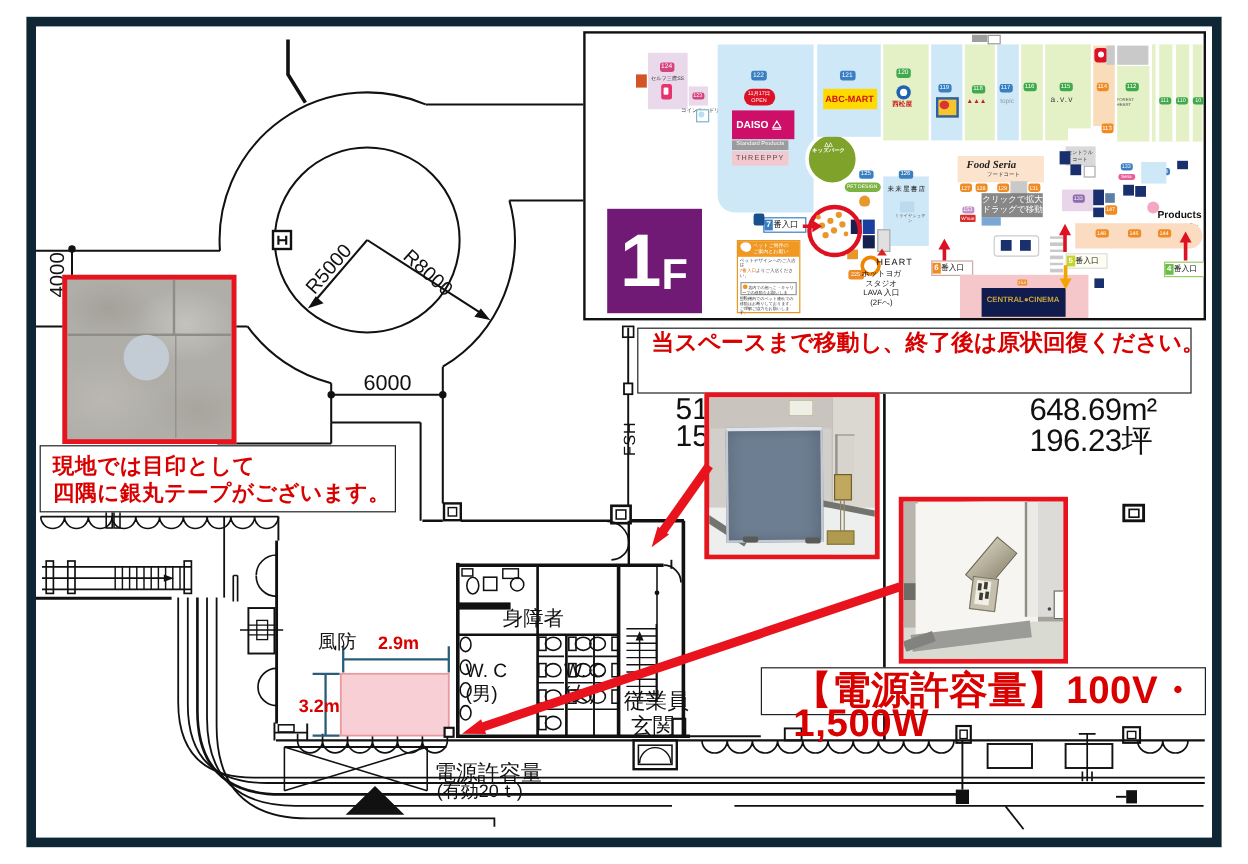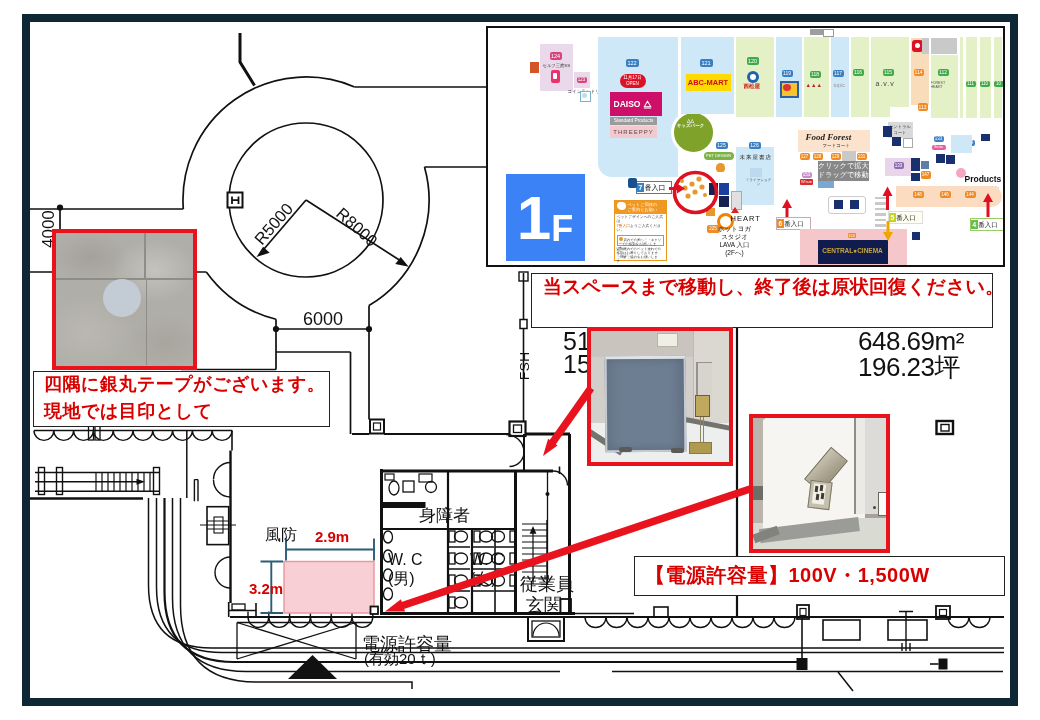--- a/index.html
+++ b/index.html
@@ -203,28 +203,28 @@
 <div class="abs" style="left:419px;top:504px;font-size:17px;color:#111">身障者</div>
 <div class="abs" style="left:388px;top:551px;font-size:16px;color:#111;line-height:18.5px">W. C<br>(男)</div>
 <div class="abs" style="left:470px;top:551px;font-size:16px;color:#111;line-height:18.5px">W. C<br>(女)</div>
 <div class="abs" style="left:520px;top:574px;font-size:18px;color:#111;line-height:21px">従業員<br><span style="margin-left:6px">玄関</span></div>
 <div class="abs" style="left:362px;top:632px;font-size:18px;color:#111">電源許容量</div>
 <div class="abs" style="left:364px;top:650px;font-size:15px;color:#111">(有効20ｔ)</div>
 <div class="abs rtx" style="left:315px;top:528px;font-size:15px;">2.9m</div>
 <div class="abs rtx" style="left:249px;top:580px;font-size:15px;">3.2m</div>
 
 <div class="abs wbox" style="left:33px;top:371px;width:297px;height:56px">
+<div class="rtx" style="font-size:18px;line-height:21px;margin:6px 0 0 10px;letter-spacing:0.5px">現地では目印として</div>
 <div class="rtx" style="font-size:18px;line-height:21px;margin:2px 0 0 10px;letter-spacing:0.5px">四隅に銀丸テープがございます。</div>
-<div class="rtx" style="font-size:18px;line-height:21px;margin:6px 0 0 10px;letter-spacing:0.5px">現地では目印として</div>
 </div>
 <div class="abs wbox" style="left:531px;top:273px;width:462px;height:55px;white-space:nowrap">
 <div class="rtx" style="font-size:19px;line-height:23px;margin:1px 0 0 11px">当スペースまで移動し、終了後は原状回復ください。</div>
 </div>
 <div class="abs wbox" style="left:634px;top:556px;width:371px;height:40px">
-<div class="rtx" style="font-size:20px;line-height:27px;margin:5px 0 0 10px;letter-spacing:0.5px">【電源許容量】100V・1,500W</div>
+<div class="rtx" style="font-size:32px;line-height:27px;margin:5px 0 0 26px;letter-spacing:0.5px">【電源許容量】100V・1,500W</div>
 </div>
 
 <div class="abs" style="left:52px;top:229px;width:145px;height:141px;border:4.5px solid #e8131d;box-sizing:border-box;background:#b0aea8;overflow:hidden">
   <div class="abs" style="left:0;top:0;width:100%;height:100%;background:
     radial-gradient(55px 35px at 25% 18%, rgba(140,137,128,0.35), rgba(0,0,0,0) 70%),
     radial-gradient(60px 45px at 72% 28%, rgba(222,220,214,0.45), rgba(0,0,0,0) 70%),
     radial-gradient(70px 55px at 22% 75%, rgba(200,198,190,0.4), rgba(0,0,0,0) 70%),
     radial-gradient(55px 40px at 80% 82%, rgba(148,144,134,0.3), rgba(0,0,0,0) 70%),
     radial-gradient(40px 30px at 50% 55%, rgba(168,164,154,0.35), rgba(0,0,0,0) 70%)"></div>
   <div class="abs" style="left:0;top:45px;width:100%;height:1.8px;background:#8f8d87"></div>
@@ -375,21 +375,21 @@
   <div class="abs" style="left:248px;top:119px;width:38px;height:58px;background:#cfe8f7"></div>
   <div class="abs" style="left:228px;top:114px;width:12px;height:7px;background:#3a7fc1;border-radius:2px;color:#fff;font-size:5px;text-align:center;line-height:7px">125</div>
   <div class="abs" style="left:261px;top:114px;width:12px;height:7px;background:#3a7fc1;border-radius:2px;color:#fff;font-size:5px;text-align:center;line-height:7px">126</div>
   <div class="abs" style="left:216px;top:124px;width:30px;height:8px;background:#7cb342;border-radius:4px;color:#fff;font-size:4.2px;text-align:center;line-height:8px">PET DESIGN</div>
   <div class="abs" style="left:252px;top:126.5px;width:40px;font-size:5.5px;color:#222;letter-spacing:1px;white-space:nowrap">未来屋書店</div>
   <div class="abs" style="left:228px;top:135px;width:9px;height:9px;background:#e8972c;border-radius:50% 50% 40% 40%"></div>
   <div class="abs" style="left:262px;top:140px;width:12px;height:9px;background:#bcd9ee"></div>
   <div class="abs" style="left:258px;top:150px;width:26px;font-size:3.6px;color:#555;text-align:center">ミライヤショテン</div>
 
   <div class="abs" style="left:310px;top:102px;width:72px;height:22px;background:#fbe3ce"></div>
-  <div class="abs" style="left:318px;top:104px;width:60px;font-size:9px;color:#222;font-family:'Liberation Serif',serif;font-style:italic;font-weight:bold">Food Forest</div>
+  <div class="abs" style="left:318px;top:104px;width:60px;font-size:9px;color:#222;font-family:'Liberation Serif',serif;font-style:italic;font-weight:bold">Food Seria</div>
   <div class="abs" style="left:335px;top:115px;width:40px;font-size:4.5px;color:#333">フードコート</div>
 
   <div class="abs" style="left:312px;top:125px;width:10px;height:7px;background:#ef8b24;border-radius:2px;color:#fff;font-size:4.5px;text-align:center;line-height:7px">127</div>
   <div class="abs" style="left:325px;top:125px;width:10px;height:7px;background:#ef8b24;border-radius:2px;color:#fff;font-size:4.5px;text-align:center;line-height:7px">128</div>
   <div class="abs" style="left:343px;top:125px;width:10px;height:7px;background:#ef8b24;border-radius:2px;color:#fff;font-size:4.5px;text-align:center;line-height:7px">129</div>
   <div class="abs" style="left:369px;top:125px;width:10px;height:7px;background:#ef8b24;border-radius:2px;color:#fff;font-size:4.5px;text-align:center;line-height:7px">131</div>
   <div class="abs" style="left:354px;top:123px;width:14px;height:20px;background:#c9c9c9"></div>
   <div class="abs" style="left:314px;top:144px;width:10px;height:6.5px;background:#c490c9;border-radius:2px;color:#fff;font-size:4.5px;text-align:center;line-height:6.5px">153</div>
   <div class="abs" style="left:312.5px;top:151.5px;width:13px;height:6px;background:#d82c2c;border-radius:1px;color:#fff;font-size:4px;text-align:center;line-height:6px">W'sue</div>
   <div class="abs" style="left:330px;top:153.5px;width:16px;height:6.5px;background:#7aa7d4"></div>
@@ -415,21 +415,21 @@
   <div class="abs" style="left:493px;top:106px;width:9px;height:7px;background:#1a2f6e"></div>
 
   <div class="abs" style="left:477px;top:146px;width:45px;font-size:8.5px;color:#111;font-weight:bold">Products</div>
   <div class="abs" style="left:491px;top:157px;width:30px;font-size:4px;color:#333">レストラン</div>
 
   <div class="abs" style="left:408px;top:158px;width:106px;height:21px;background:#fbdcc1;border-radius:0 12px 12px 0"></div>
   <div class="abs" style="left:425px;top:163px;width:11px;height:7px;background:#ef8b24;border-radius:2px;color:#fff;font-size:4.5px;text-align:center;line-height:7px">148</div>
   <div class="abs" style="left:452px;top:163px;width:11px;height:7px;background:#ef8b24;border-radius:2px;color:#fff;font-size:4.5px;text-align:center;line-height:7px">146</div>
   <div class="abs" style="left:477px;top:163px;width:11px;height:7px;background:#ef8b24;border-radius:2px;color:#fff;font-size:4.5px;text-align:center;line-height:7px">144</div>
 
-  <div class="abs" style="left:18px;top:146px;width:79px;height:87px;background:#3b82f6;color:#fff;text-align:center">
+  <div class="abs" style="left:18px;top:146px;width:79px;height:87px;background:#701a75;color:#fff;text-align:center">
     <span style="font-size:62px;font-weight:bold;line-height:87px;vertical-align:top">1</span><span style="font-size:36px;font-weight:bold;line-height:110px;vertical-align:top">F</span>
   </div>
 
   <div class="abs" style="left:126px;top:172px;width:53px;height:61px;background:#fff;border:1.5px solid #e8971f;box-sizing:border-box">
     <div style="background:#f09822;height:13px;color:#fff;font-size:4.2px;line-height:5.6px;padding:1px 0 0 13px;box-sizing:border-box">ペットご同伴の<br>ご案内とお願い</div>
     <div style="font-size:3.8px;color:#334;padding:1px 2px;line-height:4.6px">ペットデザインへのご入店は<br><span style="color:#d60">7番入口</span>よりご入店ください。</div>
     <div style="margin:1px 2px;border:0.8px solid #999;height:11px;font-size:3.4px;line-height:4.1px;color:#333;padding:1px;box-sizing:border-box"><span style="background:#e8971f;display:inline-block;width:4px;height:4px;border-radius:50%"></span> 店内での抱っこ・キャリーでの移動をお願いします。</div>
     <div style="font-size:3.4px;color:#333;padding:0 2px;line-height:4.2px">監視機内でのペット連れでの移動はお断りしております。ご理解ご協力をお願いします。</div>
   </div>
   <div class="abs" style="left:129px;top:174px;width:7px;height:7px;background:#fff;border-radius:50%"></div>
@@ -465,21 +465,21 @@
   <div class="abs" style="left:346px;top:172px;width:9px;height:9px;background:#1a2f6e"></div>
   <div class="abs" style="left:362px;top:172px;width:9px;height:9px;background:#1a2f6e"></div>
 
   <div class="abs" style="left:312px;top:201px;width:107px;height:40px;background:#f5c7ca"></div>
   <div class="abs" style="left:360px;top:205px;width:8px;height:5px;background:#ef8b24;border-radius:1px;color:#fff;font-size:4px;text-align:center;line-height:5px">153</div>
   <div class="abs" style="left:330px;top:212px;width:70px;height:24px;background:#101c4e;color:#c9a33d;font-size:6.5px;text-align:center;line-height:22px;font-weight:bold">CENTRAL●CINEMA</div>
 
   <div class="abs" style="left:482px;top:190px;width:33px;height:11px;background:#fff;border:1px solid #9c6;font-size:6.5px;line-height:11px"><span style="background:#6abf4b;color:#fff;padding:1px 2px;font-weight:bold">4</span><span style="color:#111">番入口</span></div>
   <div class="abs" style="left:424px;top:204px;width:8px;height:8px;background:#1a2f6e"></div>
 
-  <div class="abs" style="left:330.5px;top:133.5px;width:51px;height:20px;background:rgba(120,120,120,0.88);color:#fff;font-size:7.1px;line-height:9.7px;text-align:left;padding-top:0.5px;box-sizing:border-box;white-space:nowrap">クリックで拡大<br>ドラッグで移動</div>
+  <div class="abs" style="left:330.5px;top:133.5px;width:51px;height:20px;background:rgba(120,120,120,0.88);color:#fff;font-size:7.1px;line-height:9.7px;text-align:right;padding-top:0.5px;box-sizing:border-box;white-space:nowrap">クリックで拡大<br>ドラッグで移動</div>
  </div>
 
  <svg class="abs" style="left:0;top:0" width="514" height="236" fill="none">
   <ellipse cx="207.5" cy="164.5" rx="21" ry="20" stroke="#dd1122" stroke-width="3.6"></ellipse>
   <g fill="#e8972c" stroke="none">
    <circle cx="197" cy="160" r="2.6"></circle>
         <circle cx="204" cy="156" r="2.6"></circle>
         <circle cx="211" cy="151" r="2.6"></circle>
    <circle cx="200" cy="168" r="2.6"></circle>
         <circle cx="207" cy="164" r="2.6"></circle>

